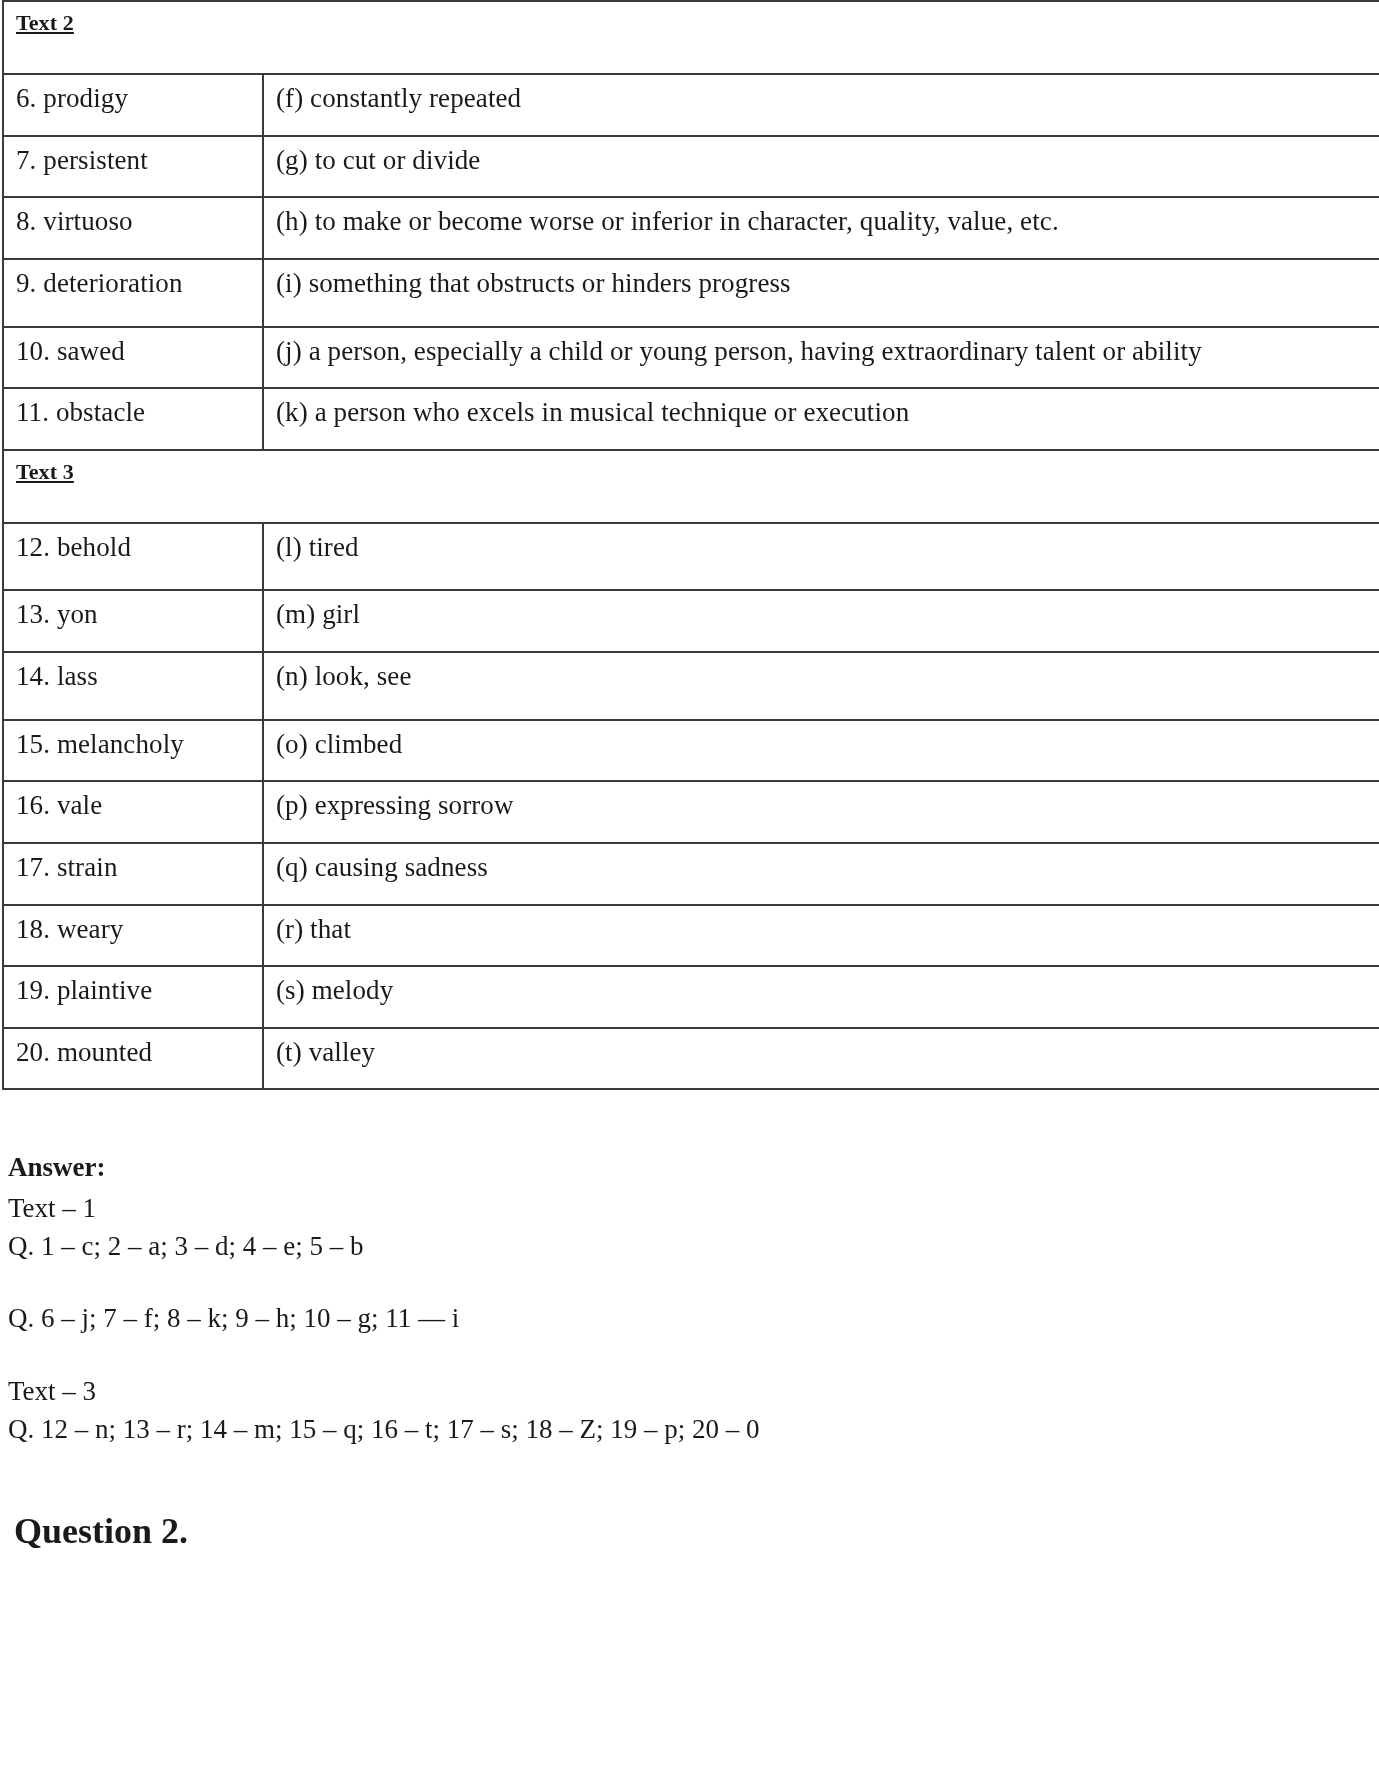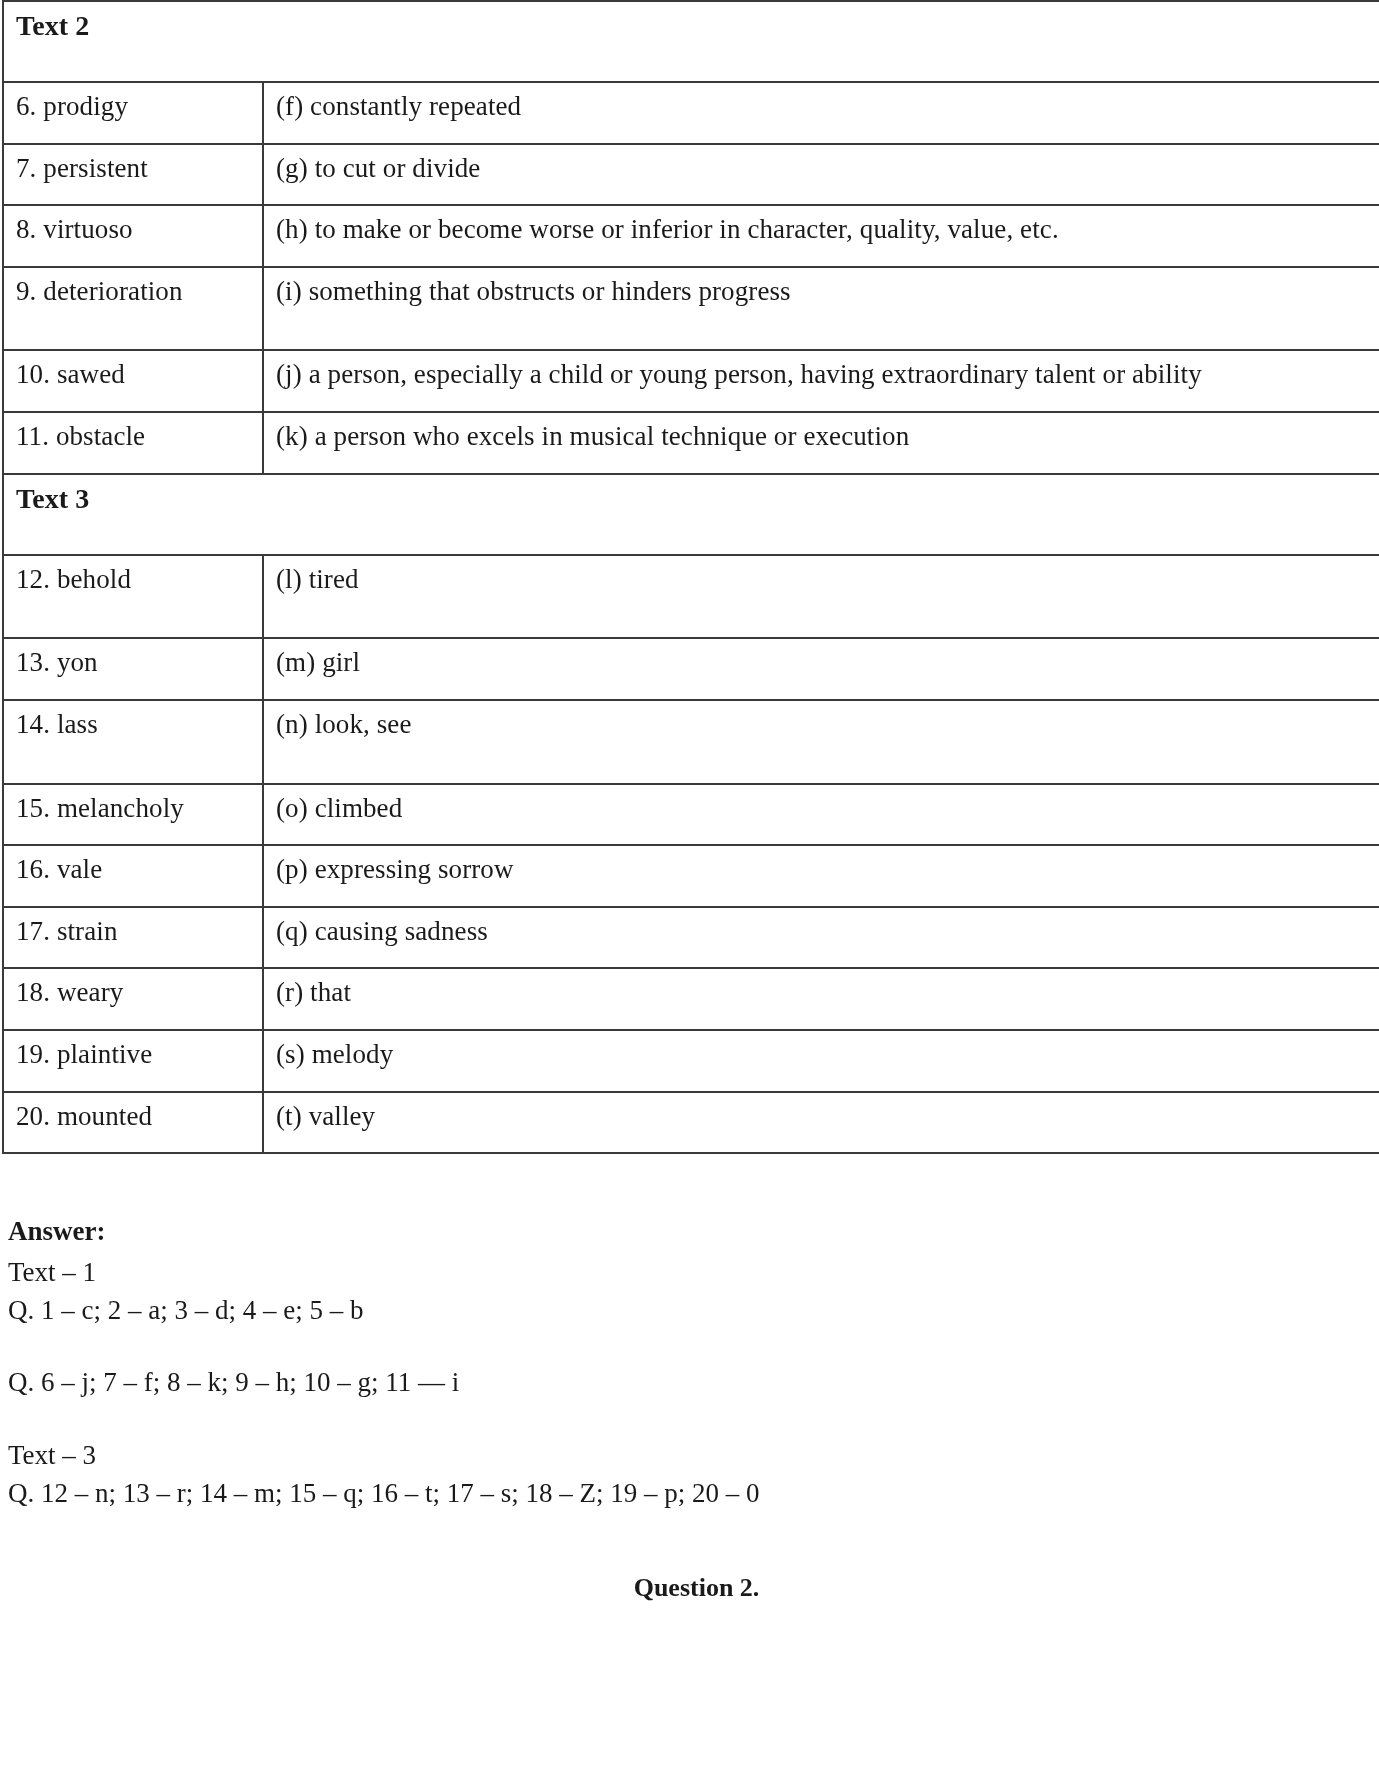--- a/index.html
+++ b/index.html
@@ -40,30 +40,31 @@
   }
   .col-term {
     width: 237px;
   }
   .col-def {
     width: 1138px;
   }
   
   .section-row td {
     font-weight: bold;
-    font-size: 28px;
+    font-size: 22px;
     padding-bottom: 36px;
     border-right: none;
+    text-decoration: underline;
   }
   .section-row td.section-right {
     border-left: none;
     border-right: 2px solid #3a3a3a;
   }
   .row-tall td {
-    padding-bottom: 40px;
+    padding-bottom: 24px;
   }
 
   
   .answers {
     margin-top: 58px;
     padding-left: 8px;
     font-size: 27px;
     line-height: 1.42;
   }
   .answers .head {
@@ -77,23 +78,22 @@
     margin-top: 34px;
   }
   .ans-line {
     white-space: pre;
   }
 
   
   .question-block {
     margin-top: 58px;
     padding-left: 14px;
-    font-size: 26px;
+    font-size: 36px;
     line-height: 1.42;
-    text-align: center;
   }
   .question-block .q-title {
     font-weight: bold;
   }
   .question-block .q-sub {
     font-weight: 400;
   }
 </style>
 </head>
 <body>

